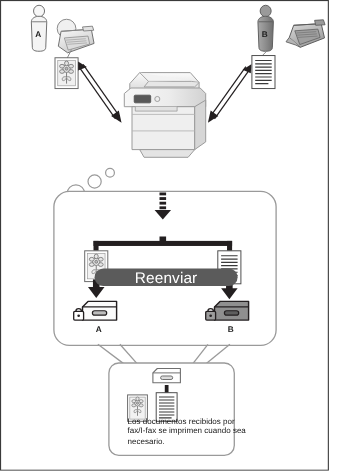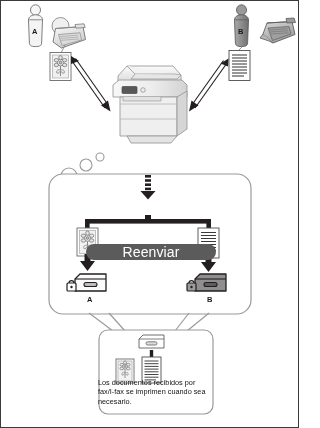--- a/index.html
+++ b/index.html
@@ -42,21 +42,21 @@
     font-family:"Liberation Sans",sans-serif;
   }
   #letter-a-person{left:31px;top:26px;}
   #letter-b-person{left:237px;top:26px;}
   #letter-a-box{left:86px;top:294px;}
   #letter-b-box{left:206px;top:294px;}
 
   
   #callout-text{
     position:absolute;
-    left:97px;top:377px;width:110px;
+    left:115px;top:377px;width:110px;
     font-size:7.3px;line-height:9.4px;
     color:#141414;
     font-family:"Liberation Sans",sans-serif;
   }
 </style>
 </head>
 <body>
 
 <div id="page">
 

